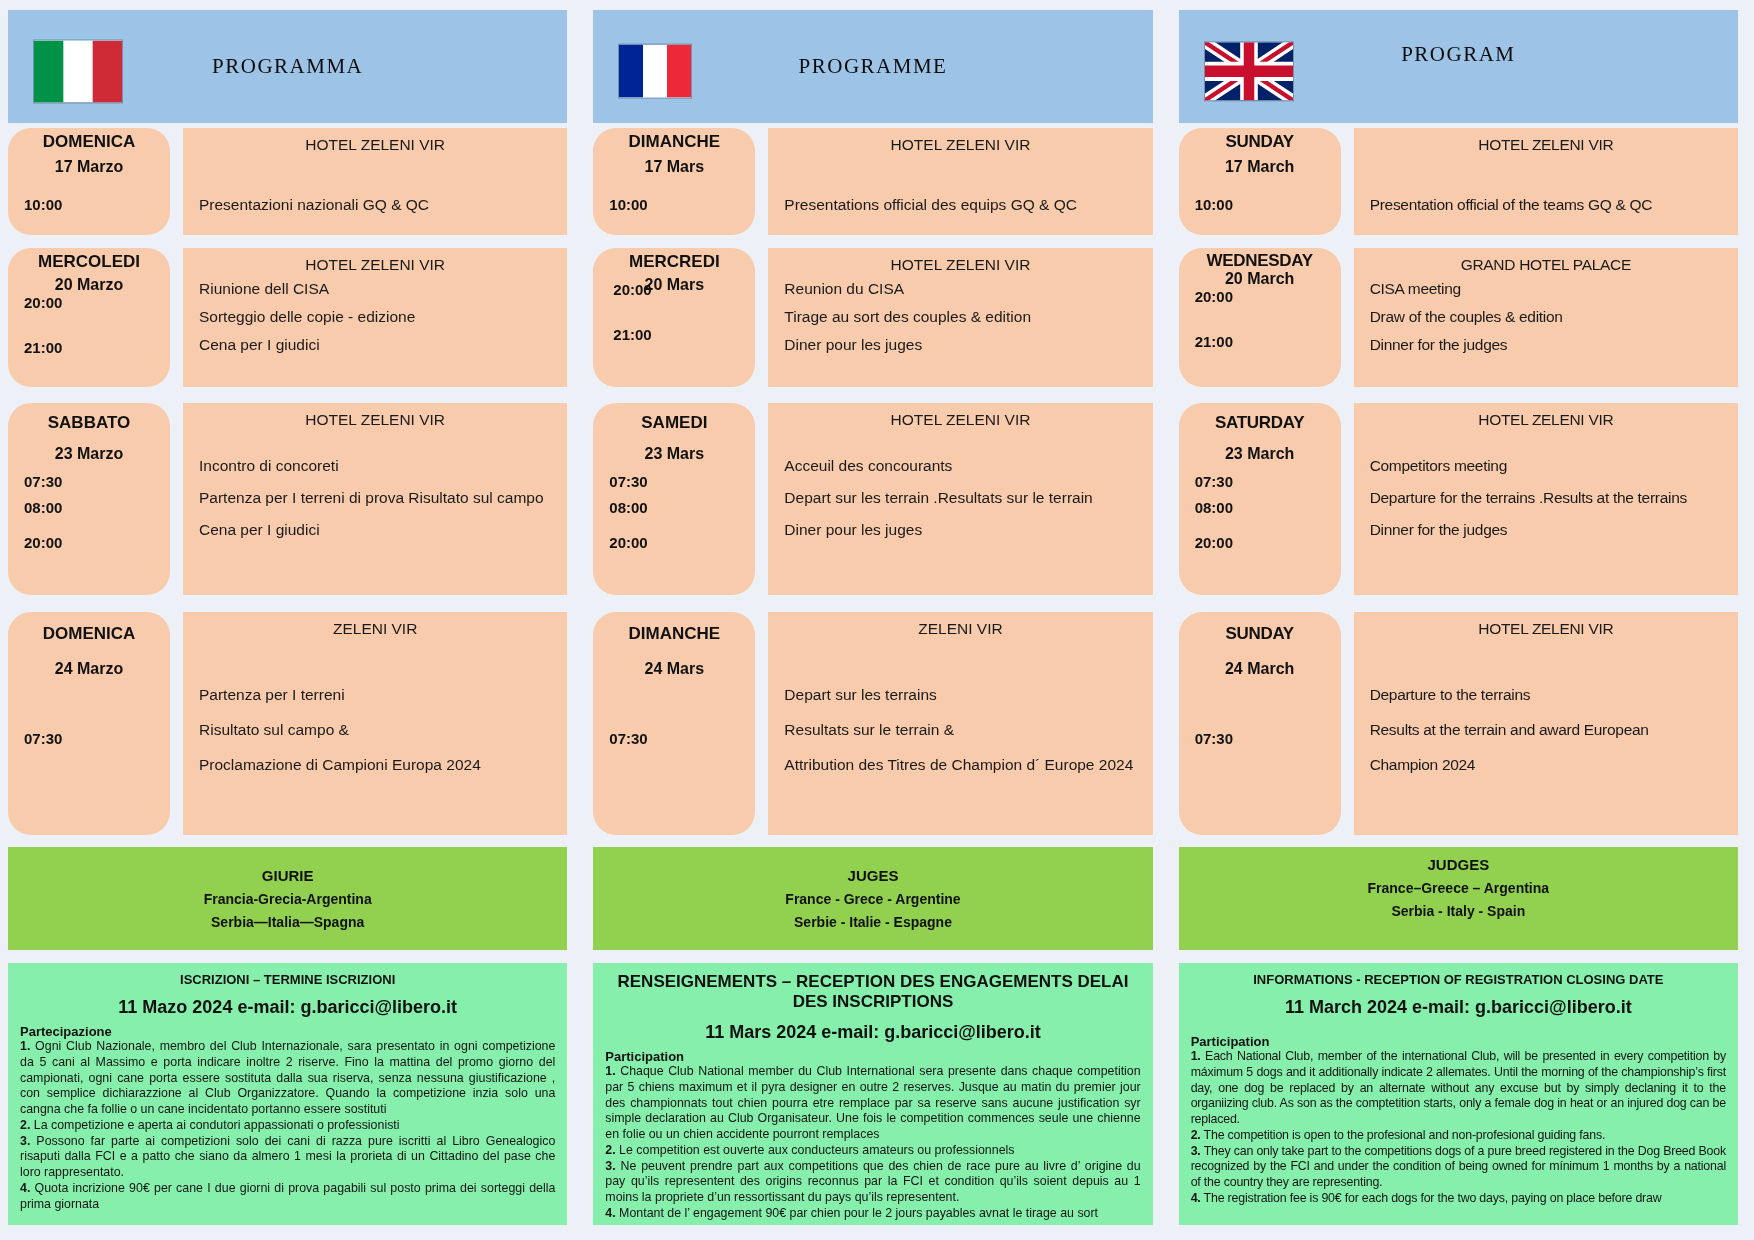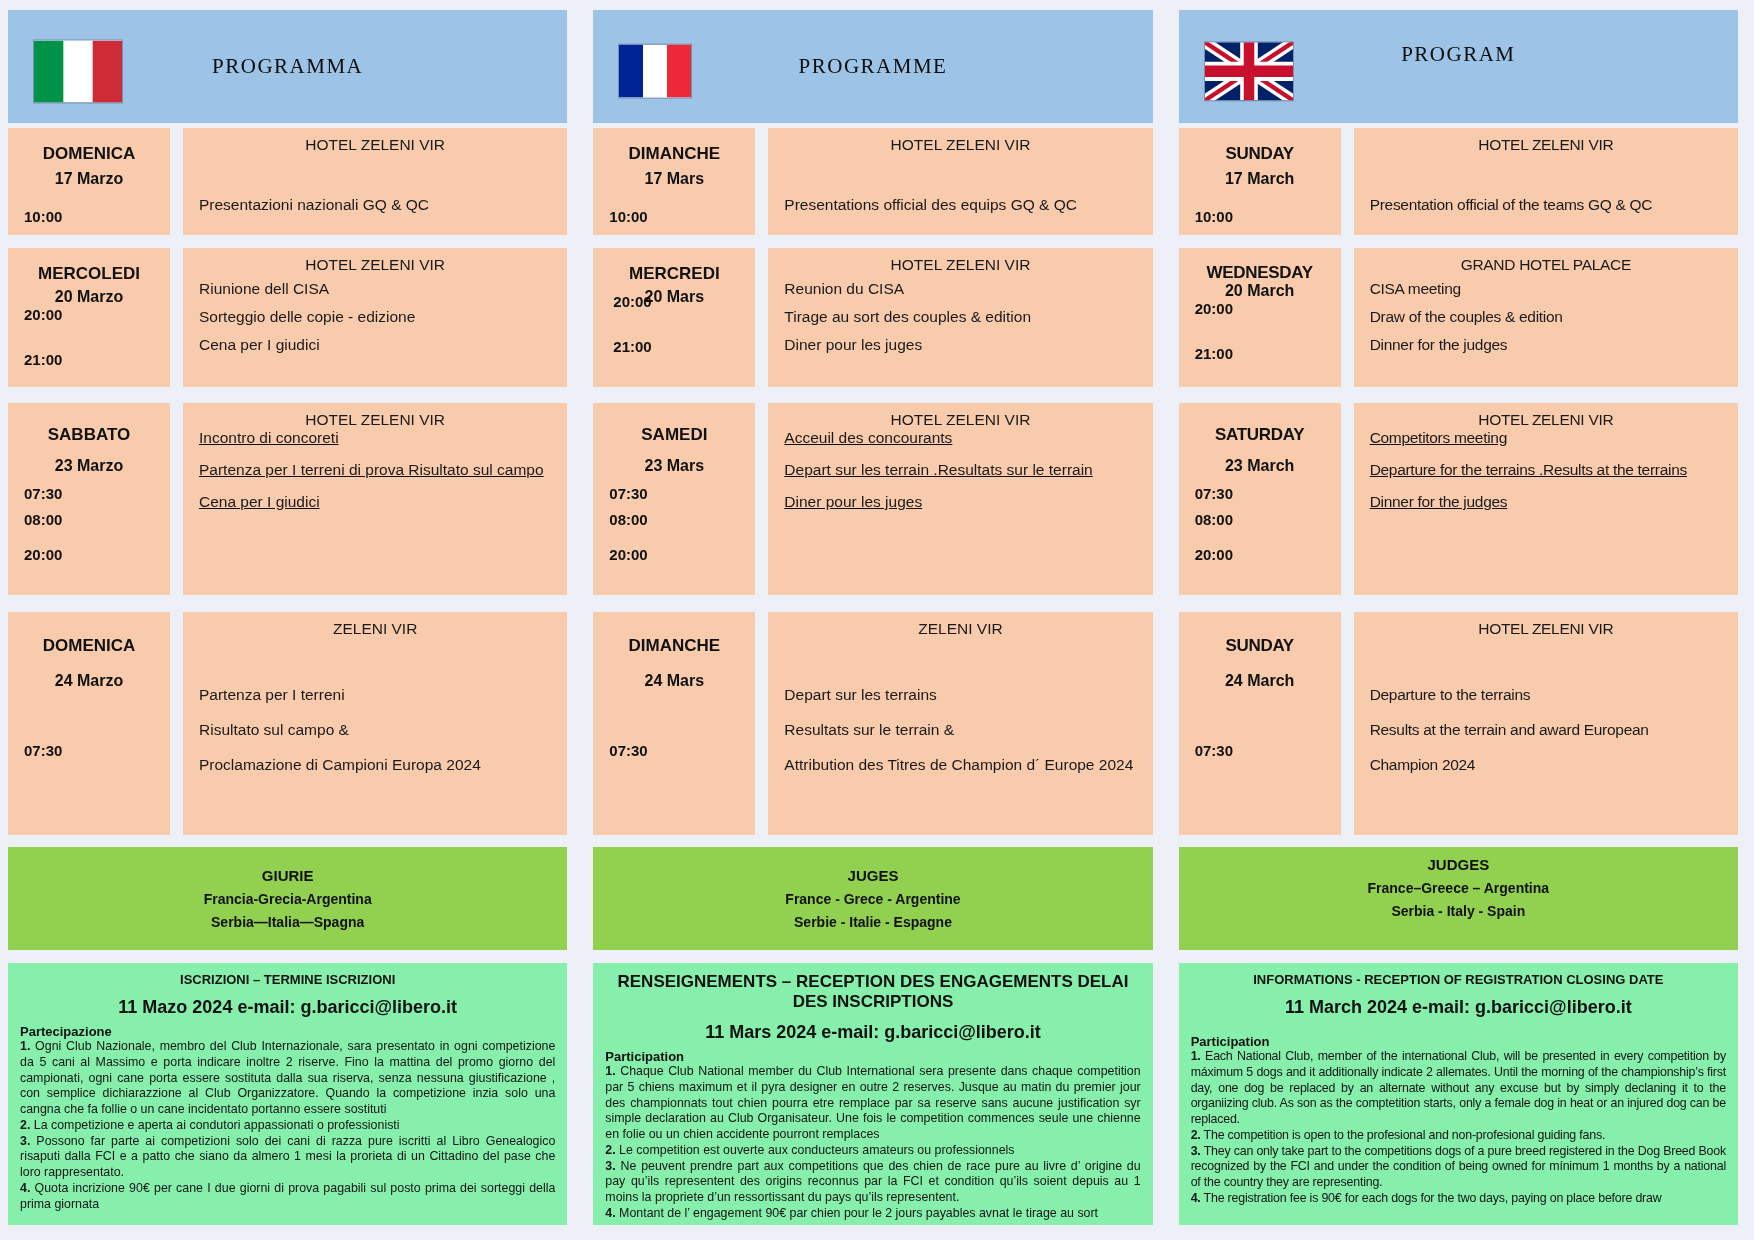--- a/index.html
+++ b/index.html
@@ -14,41 +14,41 @@
   .title{margin:0;font-family:"Liberation Serif","DejaVu Serif",serif;font-weight:normal;font-size:21px;letter-spacing:1.5px;color:#0d0d0d;}
   .col-en .title{transform:translateY(-12px);}
 
   
   .row{display:flex;gap:13px;}
   .r1{height:107px;margin-bottom:13px;}
   .r2{height:139px;margin-bottom:16px;}
   .r3{height:192px;margin-bottom:17px;}
   .r4{height:223px;margin-bottom:12px;}
   .cell{background:#f8cbad;box-sizing:border-box;}
-  .day{flex:0 0 162px;padding:16px 8px 6px;text-align:center;}
+  .day{flex:0 0 162px;padding:4px 8px 6px;text-align:center;border-radius:23px;}
   .content{flex:1;padding:8px 16px 6px;min-width:0;}
   .dayname{font-weight:bold;font-size:17px;}
   .date{font-weight:bold;font-size:16px;margin-top:6px;}
   .times{text-align:left;padding-left:8px;}
   .time{font-weight:bold;font-size:15px;}
   .venue{text-align:center;font-size:15.5px;color:#1a1a1a;}
   .item{font-size:15.5px;color:#1a1a1a;}
 
   .r1 .times{margin-top:20px;}
   .r1 .items{margin-top:42px;}
   .r2 .date{margin-top:4px;}
   .r2 .time:nth-child(2){margin-top:28px;}
   .r2 .items{margin-top:6px;}
   .r2 .item + .item{margin-top:10px;}
   .r3 .dayname{margin-top:6px;}
   .r3 .date{margin-top:12px;}
   .r3 .times{margin-top:10px;}
   .r3 .time:nth-child(2){margin-top:9px;}
   .r3 .time:nth-child(3){margin-top:18px;}
-  .r3 .items{text-decoration:underline;}
+  .r3 .items{margin-top:28px;}
   .r3 .item + .item{margin-top:14px;}
   .r4 .dayname{margin-top:8px;}
   .r4 .date{margin-top:16px;}
   .r4 .times{margin-top:52px;}
   .r4 .items{margin-top:48px;}
   .r4 .item + .item{margin-top:17px;}
 
   
   .col-fr .r2 .times{margin-top:-13px;padding-left:12px;}
   .col-en .r2 .dayname{line-height:1.05;}

